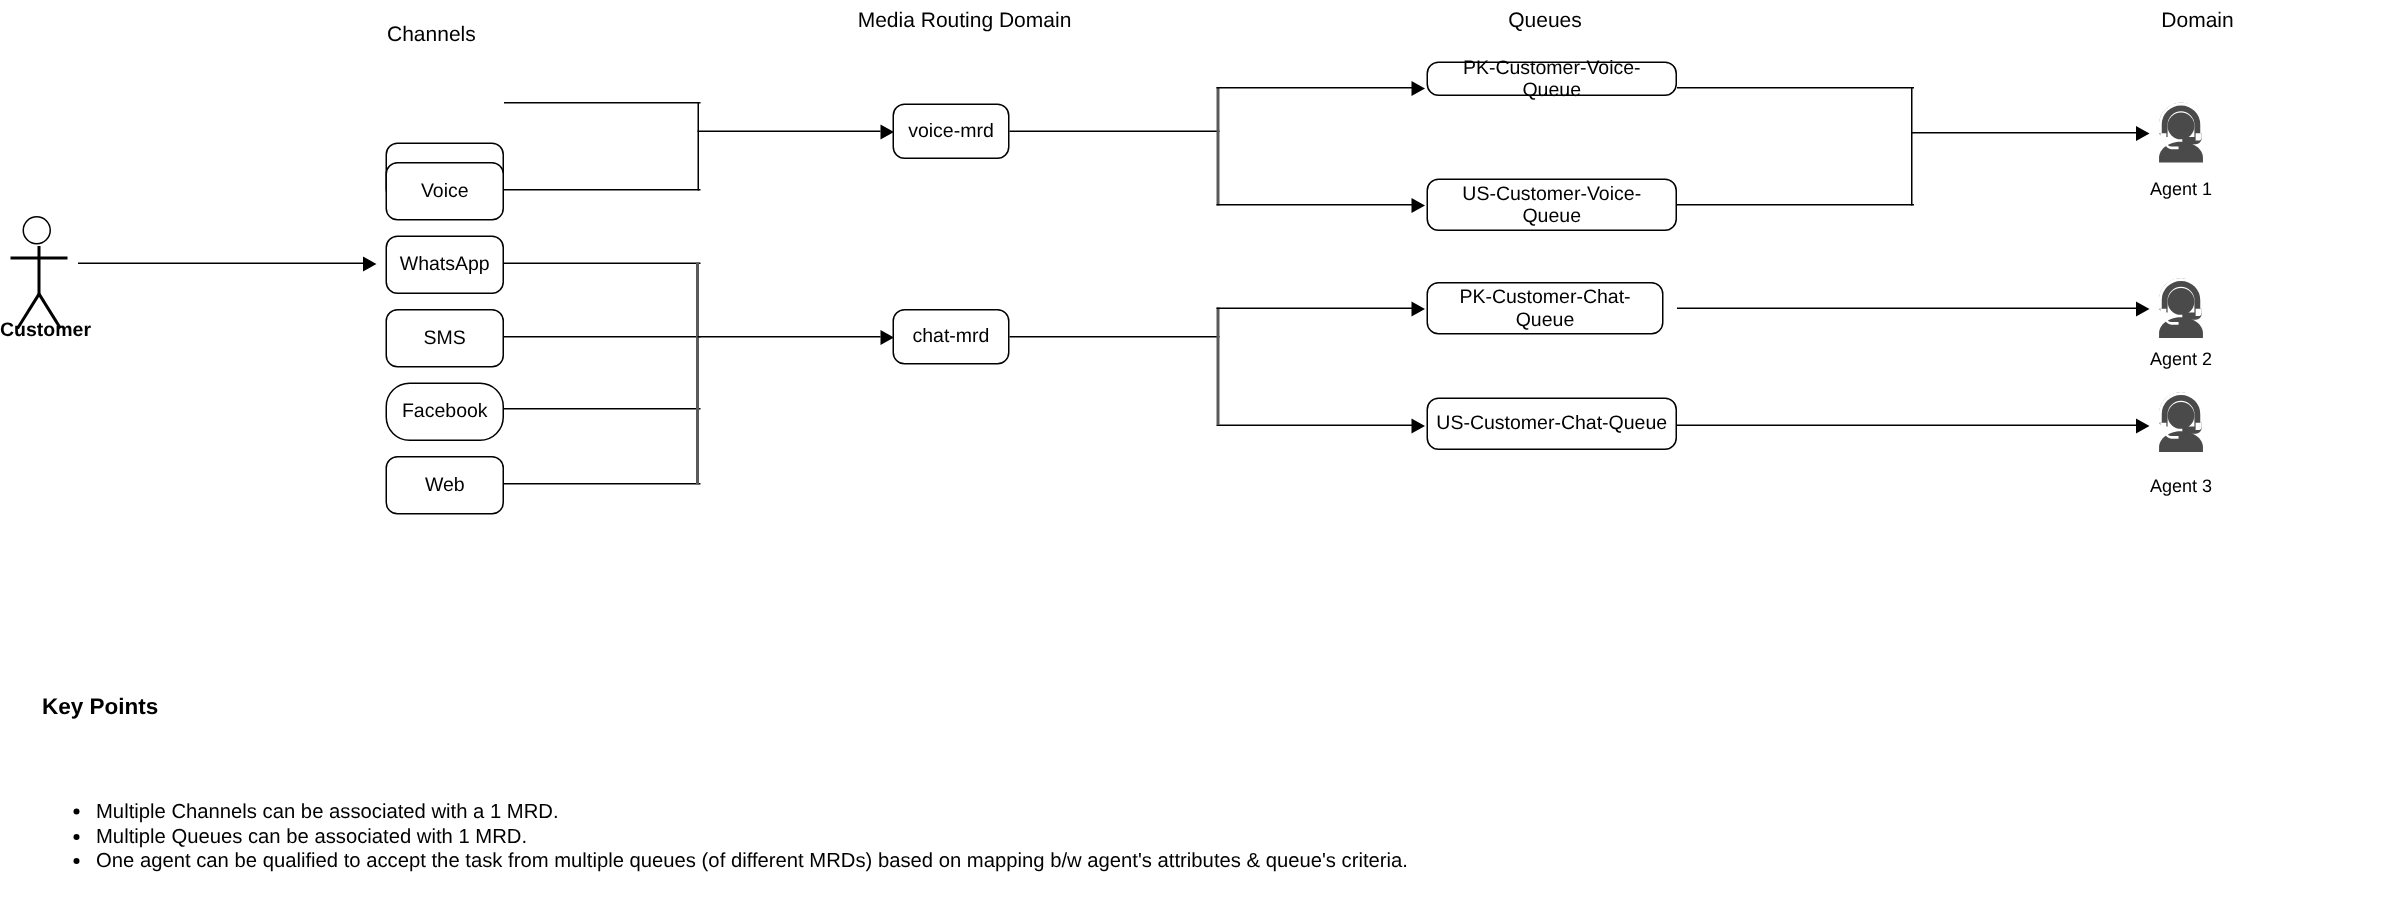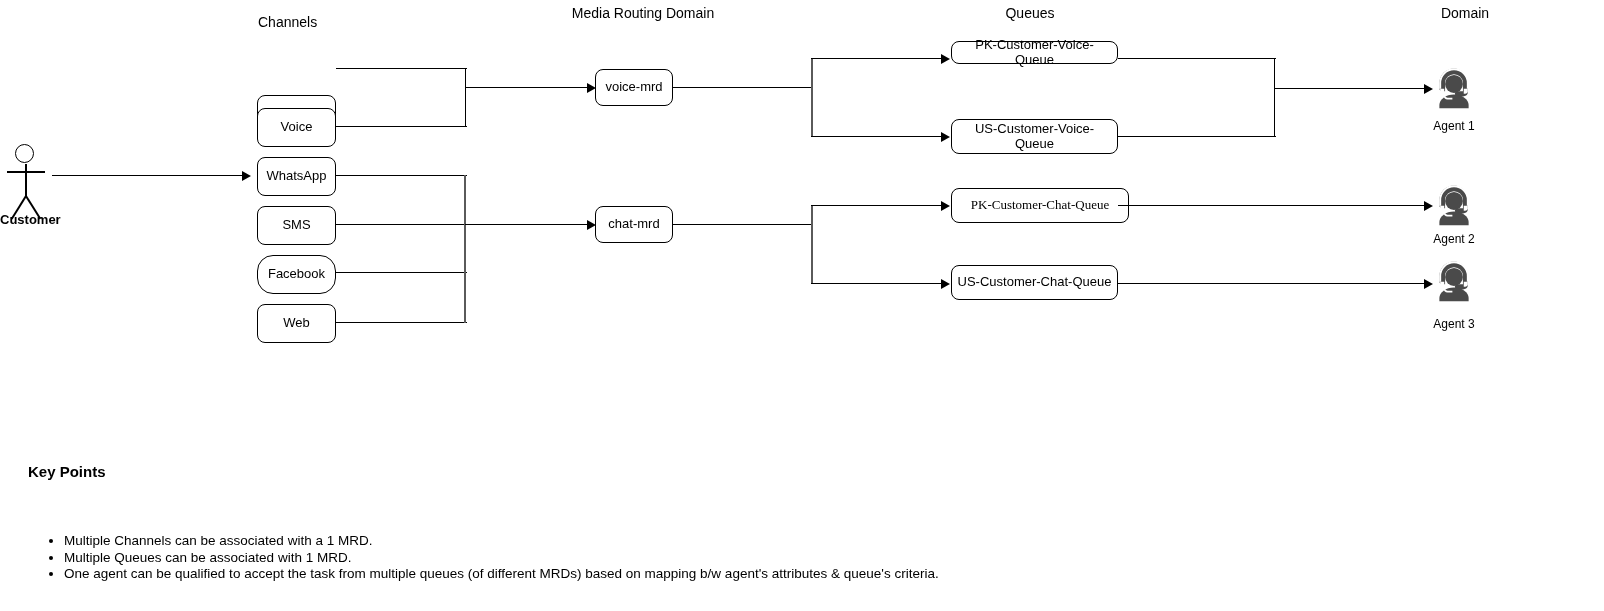--- a/index.html
+++ b/index.html
@@ -110,21 +110,21 @@
   <div class="arrow" style="left:941px;top:201px;"></div>
   <div class="edge h" style="left:811px;top:283px;width:132px;"></div>
   <div class="arrow" style="left:941px;top:279px;"></div>
 
   <div class="node" style="left:951px;top:41px;width:167px;height:23px;">
     <span>PK-Customer-Voice-Queue</span>
   </div>
   <div class="node" style="left:951px;top:119px;width:167px;height:35px;">
     <span>US-Customer-Voice-Queue</span>
   </div>
-  <div class="node" style="left:951px;top:188px;width:178px;height:35px;font-family:Liberation Serif, serif;">
+  <div class="node" style="left:951px;top:188px;width:158px;height:35px;">
     <span>PK-Customer-Chat-Queue</span>
   </div>
   <div class="node" style="left:951px;top:265px;width:167px;height:35px;">
     <span>US-Customer-Chat-Queue</span>
   </div>
 
   <div class="edge h" style="left:1118px;top:58px;width:158px;"></div>
   <div class="edge h" style="left:1118px;top:136px;width:158px;"></div>
   <div class="edge v" style="left:1274px;top:58px;height:79px;"></div>
   <div class="edge h" style="left:1274px;top:88px;width:152px;"></div>

